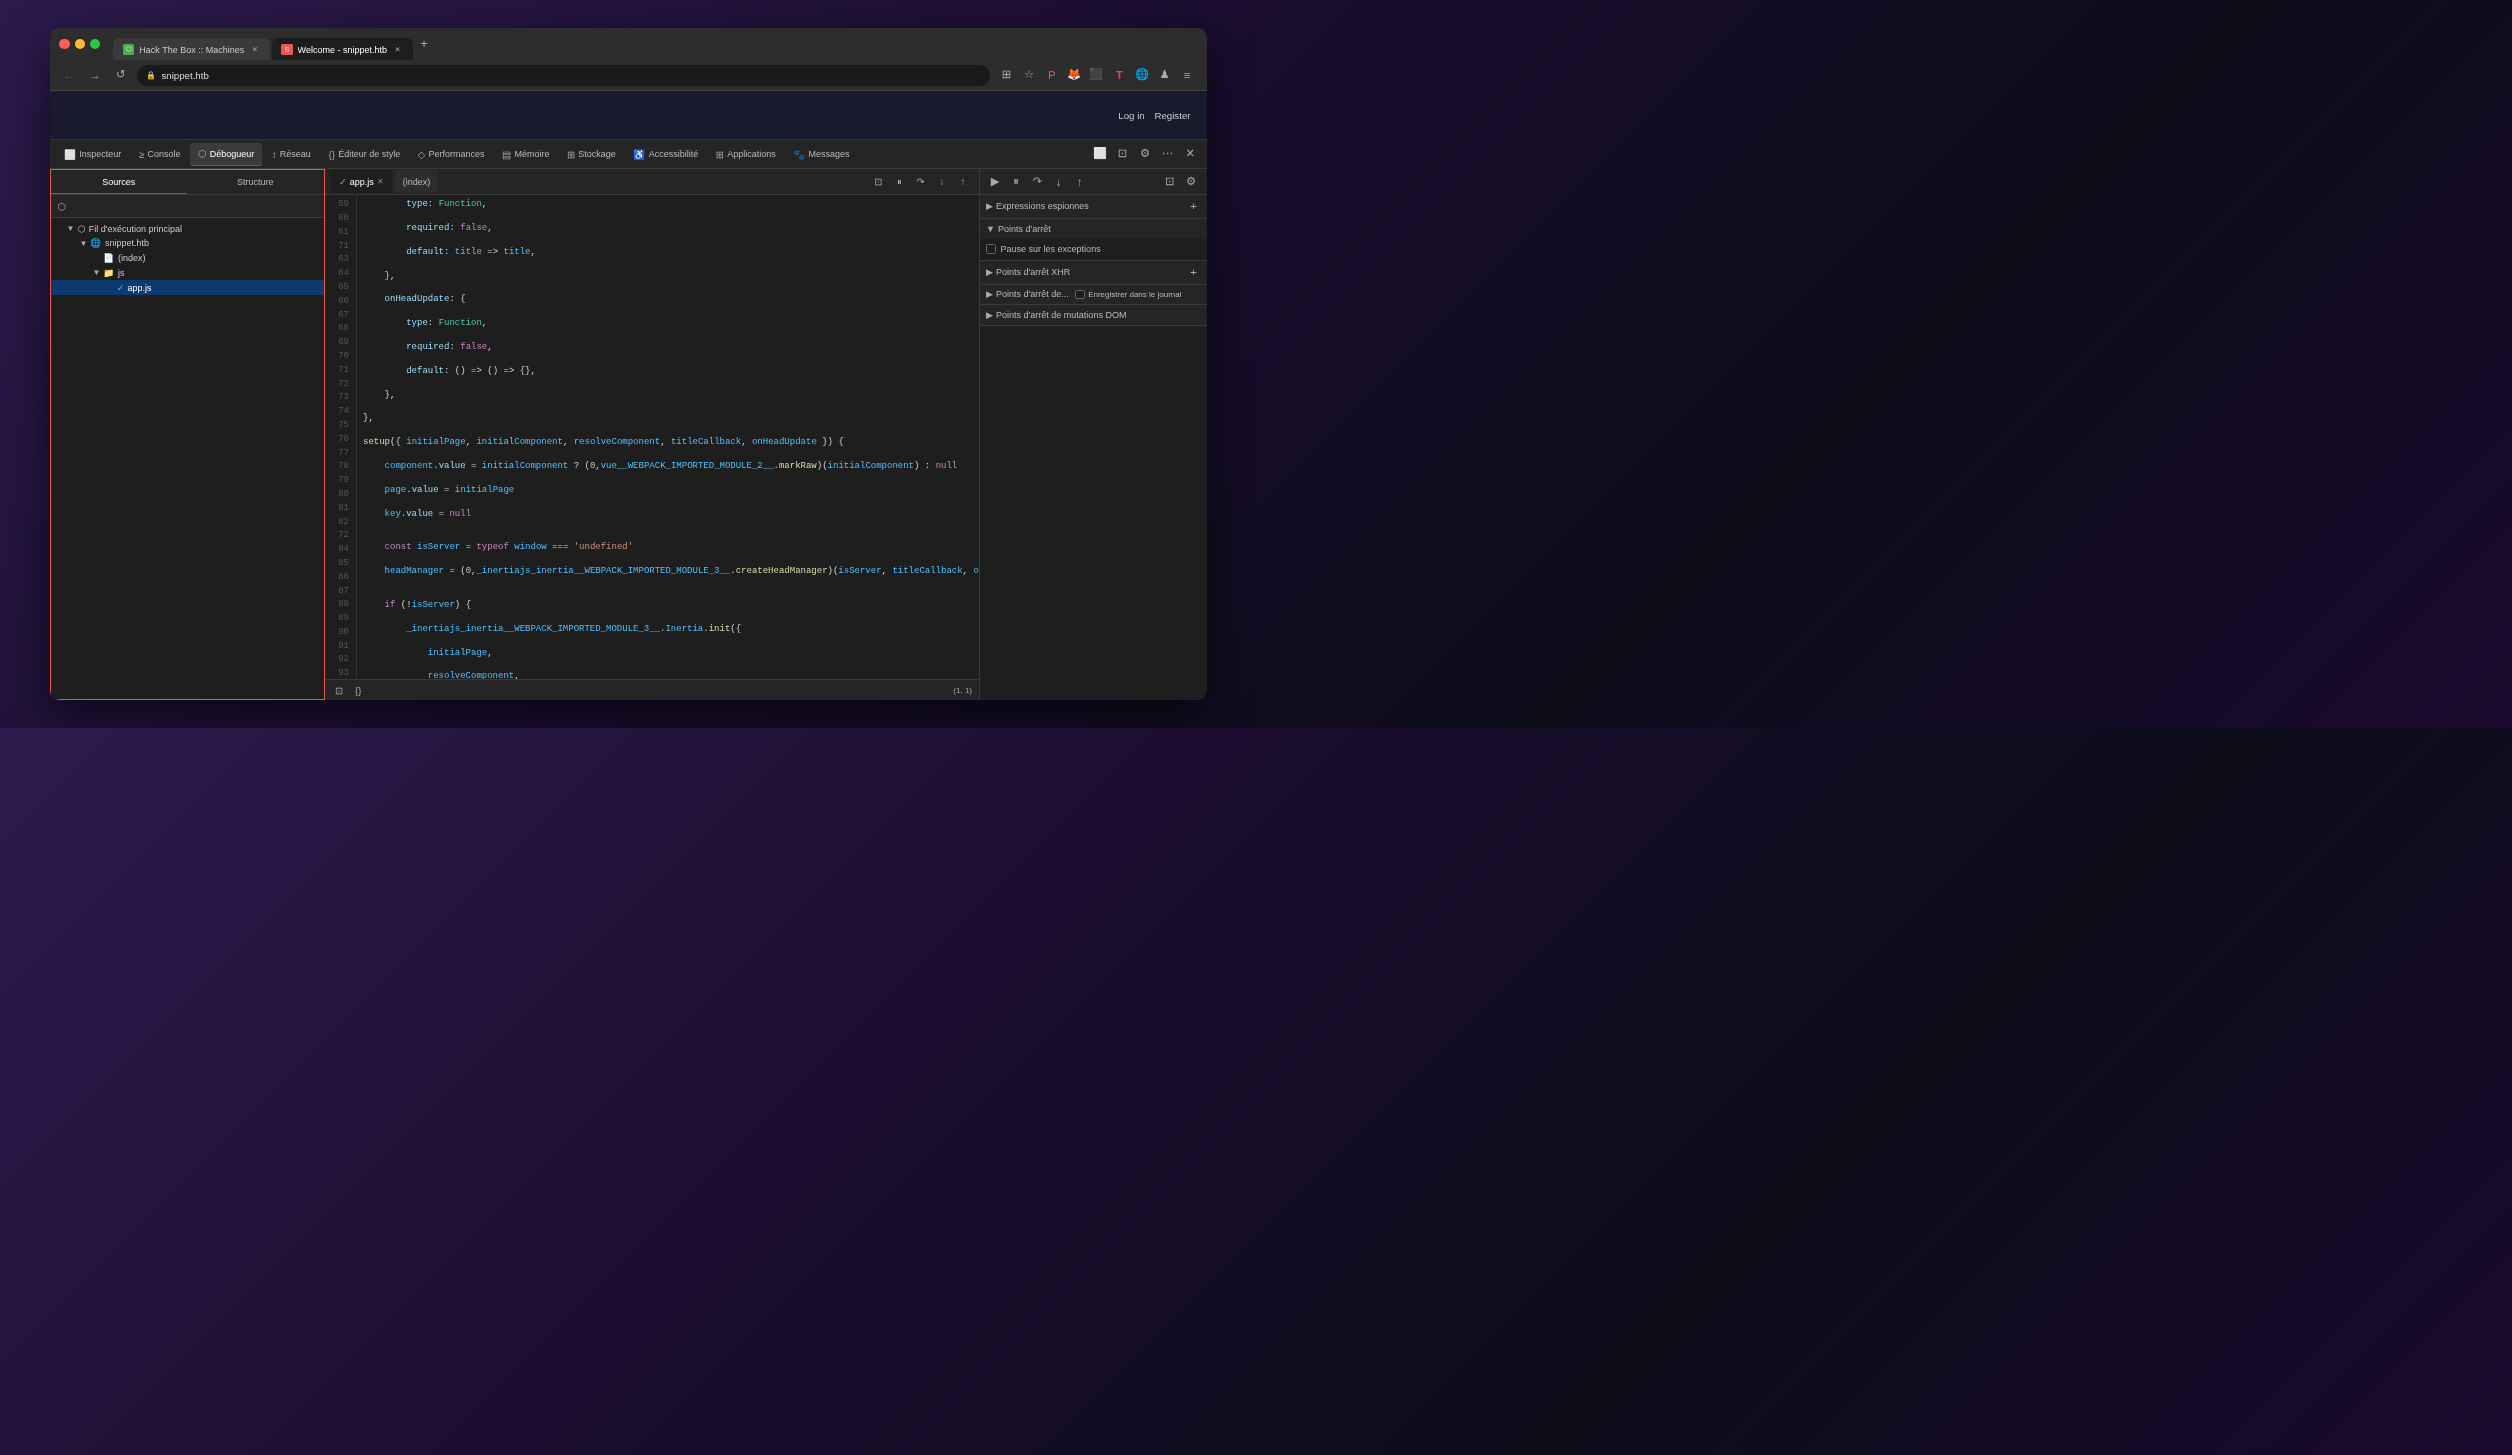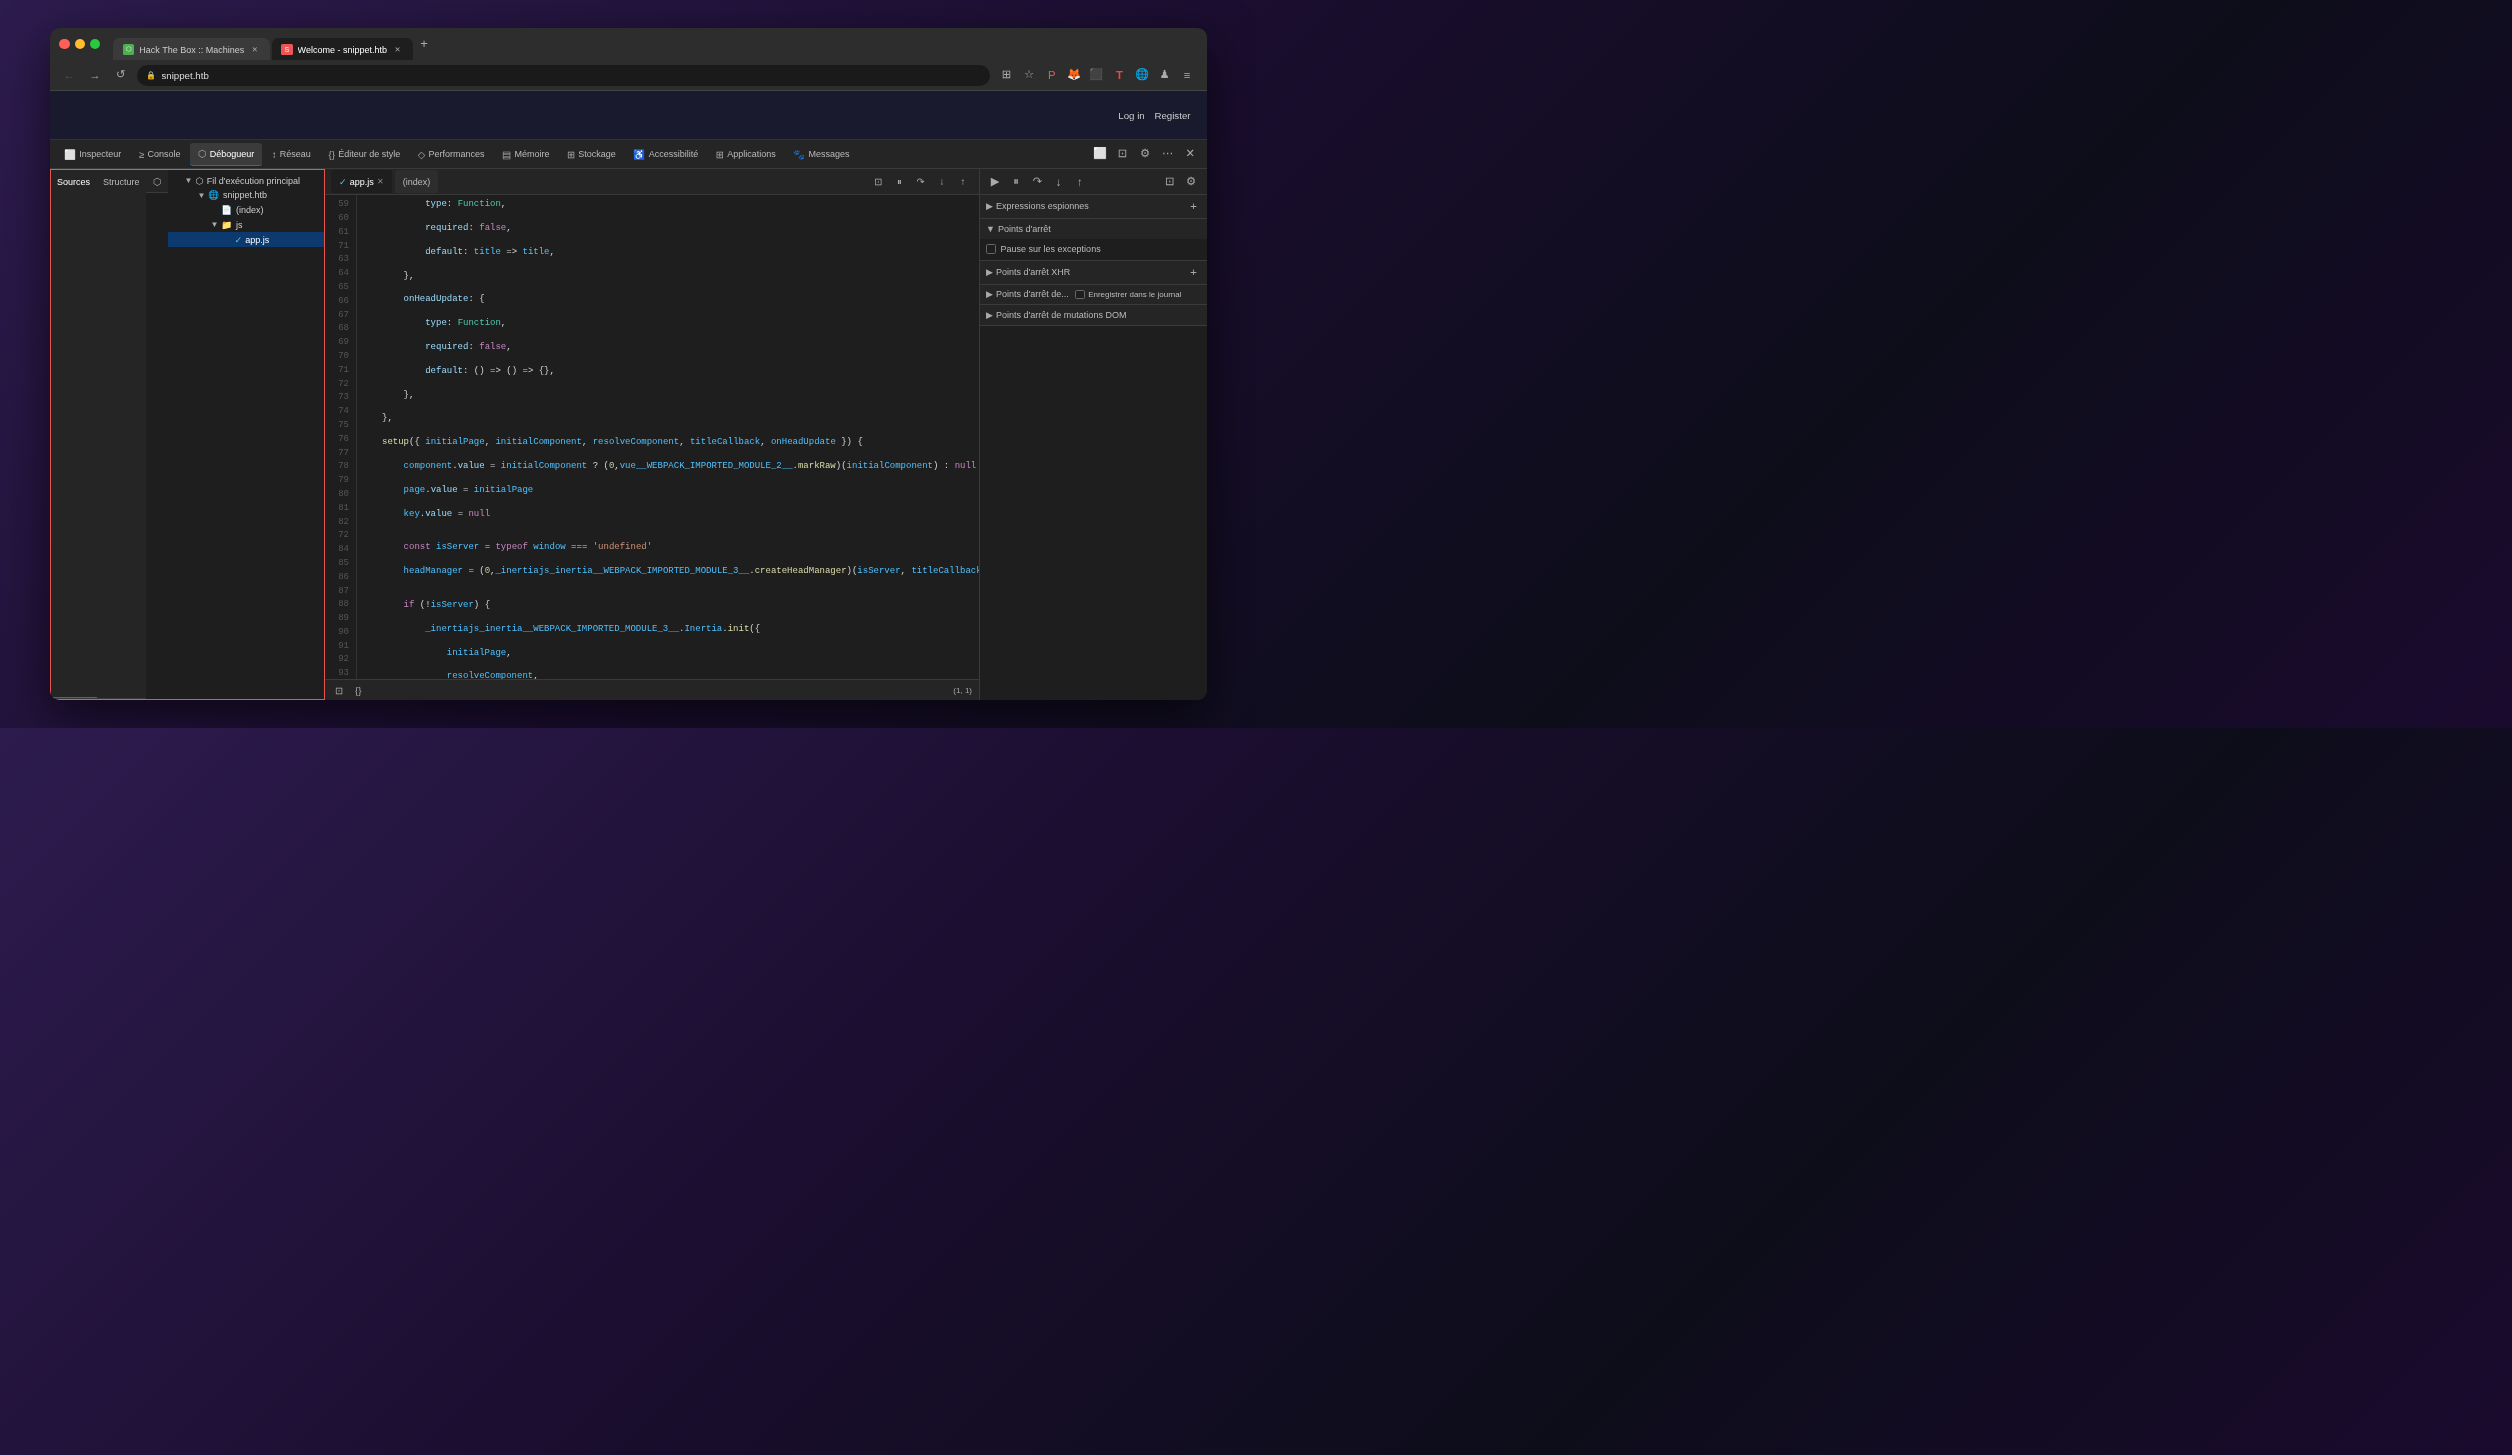--- a/index.html
+++ b/index.html
@@ -235,21 +235,21 @@
       display: flex;
       flex: 1;
       overflow: hidden;
     }
     
     .left-panel {
       width: 275px;
       border: 1.6px solid #e8554e;
       background: #1e1e1e;
       display: flex;
-      flex-direction: row;
+      flex-direction: column;
       flex-shrink: 0;
     }
     .left-panel-header {
       display: flex;
       border-bottom: 0.8px solid #3a3a3a;
       background: #252526;
     }
     .left-panel-tab {
       flex: 1;
       text-align: center;
@@ -373,21 +373,20 @@
       padding: 3.2px 6.5px;
       font-family: 'Monaco', 'Menlo', 'Courier New', monospace;
       font-size: 9px;
       color: #d4d4d4;
       white-space: pre;
       overflow: auto;
     }
     .code-line {
       line-height: 13.8px;
       display: block;
-      margin-left: 19px;
     }
     
     .kw { color: #c586c0; }
     .fn { color: #dcdcaa; }
     .str { color: #ce9178; }
     .num { color: #b5cea8; }
     .prop { color: #9cdcfe; }
     .op { color: #d4d4d4; }
     .var { color: #4fc1ff; }
     .type { color: #4ec9b0; }

